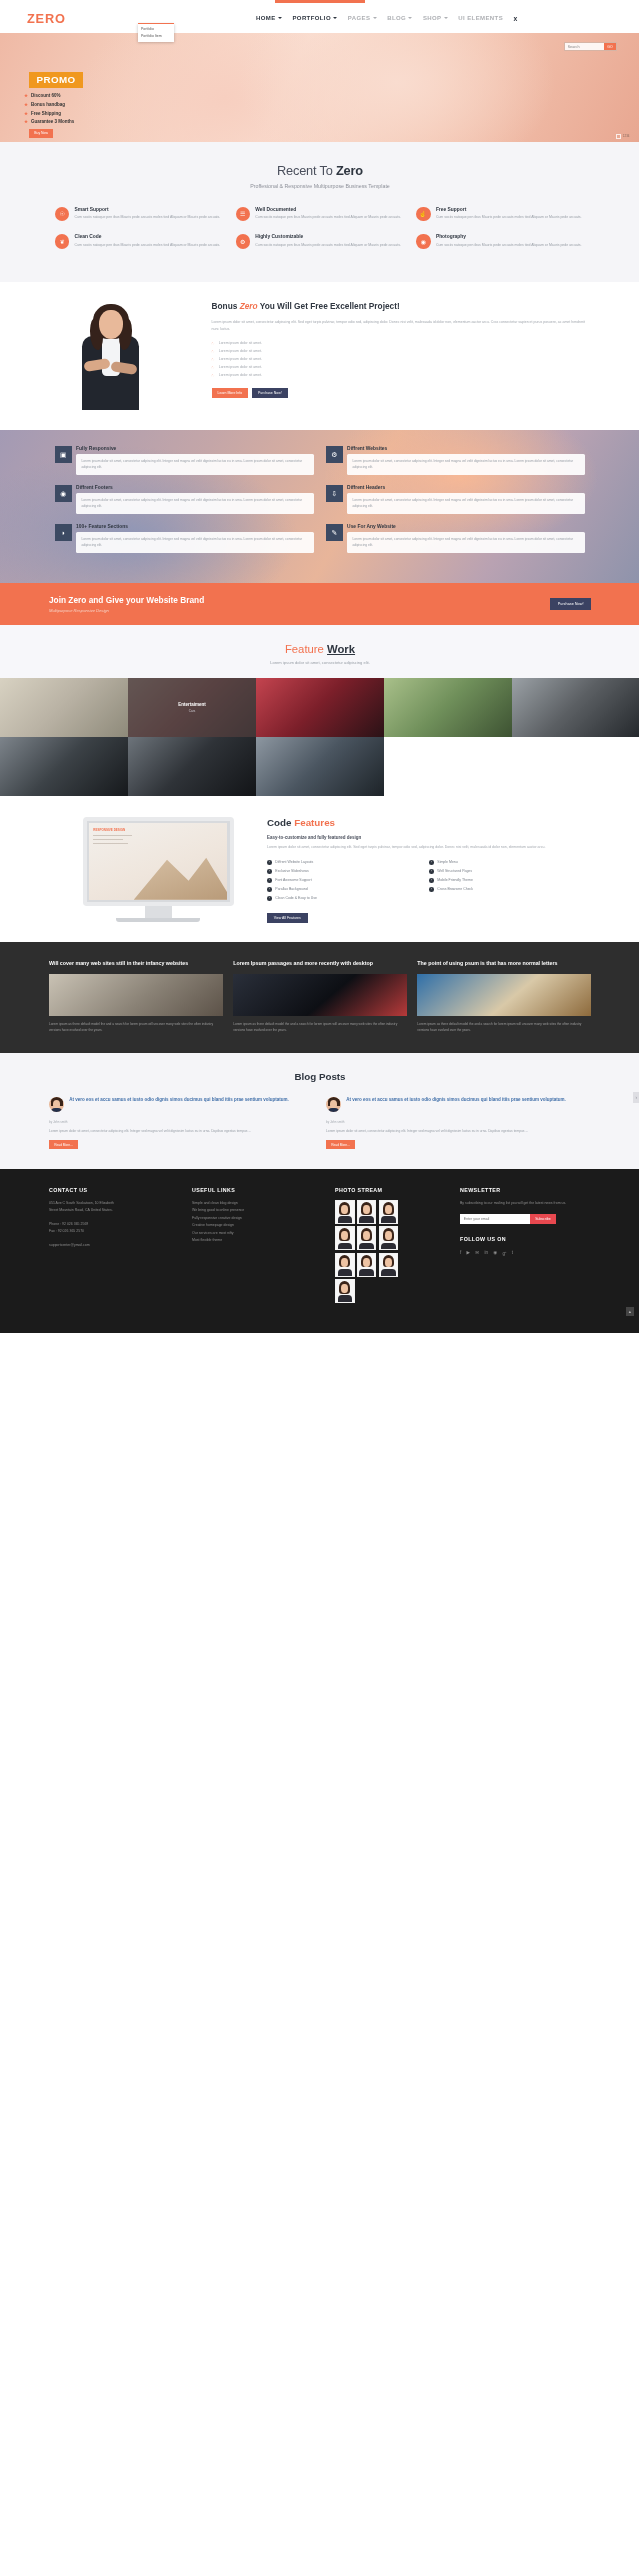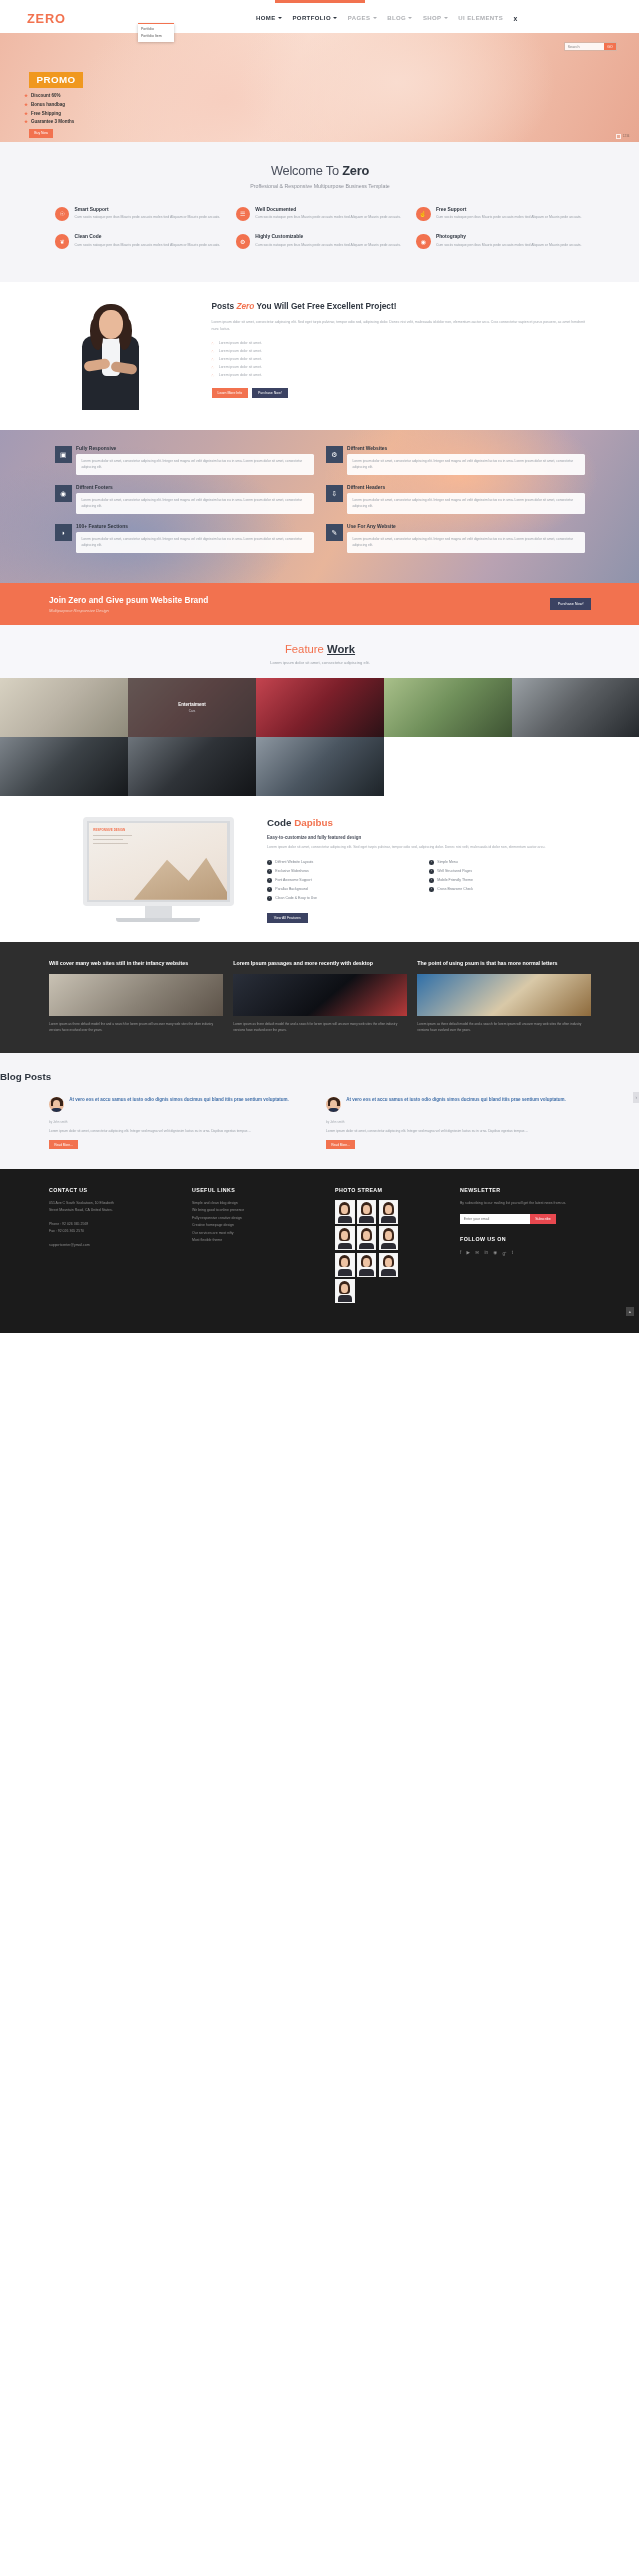--- a/index.html
+++ b/index.html
@@ -130,21 +130,21 @@
   
   .news{background:#2e2e2e;padding:18px 0 19.6px;}
   .news-grid{display:flex;gap:10.5px;}
   .ncol{flex:1;}
   .ncol h4{color:#fff;font-size:5.3px;font-weight:bold;line-height:1.45;}
   .nimg{width:100%;height:42px;margin-top:6px;}
   .ncol p{font-size:3.2px;color:#9b9b9b;line-height:1.85;margin-top:6px;}
 
   
   .blog{background:#f5f5f8;padding:18px 0 19.6px;position:relative;}
-  .blog h2{text-align:left;font-size:9.8px;color:#2f3640;font-weight:bold;}
+  .blog h2{text-align:center;font-size:9.8px;color:#2f3640;font-weight:bold;}
   .blog-grid{display:flex;gap:12px;margin-top:15px;}
   .bcol{flex:1;}
   .bhead{display:flex;gap:5.3px;}
   .avatar{width:15px;height:15px;border-radius:50%;flex:0 0 15px;overflow:hidden;position:relative;background:#e8b99a;}
   .av-hair{position:absolute;left:1.5px;top:0;width:12px;height:8.3px;background:#3a2419;border-radius:50% 50% 0 0;}
   .av-face{position:absolute;left:3.8px;top:3px;width:7.5px;height:9px;background:#edc2a2;border-radius:50%;}
   .av-body{position:absolute;left:2.3px;bottom:0;width:10.5px;height:4.5px;background:#24304a;border-radius:4.5px 4.5px 0 0;}
   .bhead h4{font-size:4.5px;color:#3f6ea8;font-weight:bold;line-height:1.5;}
   .bmeta{font-size:3px;color:#a6abb2;margin-top:7.5px;}
   .bcol p.txt{font-size:3.3px;color:#9aa0a8;line-height:1.85;margin-top:3.8px;}
@@ -238,21 +238,21 @@
   <div class="buy">Buy Now</div>
   <div class="slider-nums">
     <span class="sq"></span>
     <span>1234</span>
   </div>
 </section>
 
 <section class="welcome">
   <div class="wrap">
     <h2>
-      <span>Welcome To </span><b>Zero</b>
+      <span>Recent To </span><b>Zero</b>
     </h2>
     <p class="sub">Proffesional &amp; Responsive Multipurpose Business Template</p>
     <div class="feat-grid" id="featgrid">
         <div class="feat">
           <div class="ficon">☉</div>
           <div>
             <h4>Smart Support</h4>
             <p>Cum sociis natoque pen ibus Mauris pede arcuats moles tied Aliquam or Mauris pede arcuats.</p>
           </div>
         </div>
@@ -304,21 +304,21 @@
         <div class="w-hair2"></div>
           <div class="w-hair3"></div>
         <div class="w-hair"></div>
           <div class="w-face"></div>
         <div class="w-armL"></div>
           <div class="w-armR"></div>
       </div>
     </div>
     <div class="proj-txt">
       <h3>
-        <span>Posts </span><i>Zero</i><span> You Will Get Free Excellent Project!</span>
+        <span>Bonus </span><i>Zero</i><span> You Will Get Free Excellent Project!</span>
       </h3>
       <p class="lead">Lorem ipsum dolor sit amet, consectetur adipiscing elit. Sed eget turpis pulvinar, tempor odio sed, adipiscing dolor. Donec nisi velit, malesuada id dolor non, elementum auctor arcu. Cras consectetur sapien et purus posuere, ac amet hendrerit nunc luctus.</p>
       <ul class="proj-list" id="projlist">
           <li>
             <span class="hand">☞</span>
             <span>Lorem ipsum dolor sit amet.</span>
           </li>
           <li>
             <span class="hand">☞</span>
             <span>Lorem ipsum dolor sit amet.</span>
@@ -401,21 +401,21 @@
             </div>
           </div>
         </div>
       </div>
   </div>
 </section>
 
 <section class="cta">
   <div class="wrap">
     <div>
-      <h3>Join Zero and Give psum Website Brand</h3>
+      <h3>Join Zero and Give your Website Brand</h3>
       <p>Multipurpose Responsive Design</p>
     </div>
     <a class="btn">Purchase Now!</a>
   </div>
 </section>
 
 <section class="rw">
   <h2>
     <span>Feature </span><b>Work</b>
   </h2>
@@ -447,21 +447,21 @@
         <div class="sc-line" style="top:16px;width:30px"></div>
         <div class="sc-line" style="top:19.6px;width:35px"></div>
         <div class="sc-mt"></div>
       </div>
         </div>
       <div class="mac-neck"></div>
       <div class="mac-base"></div>
     </div>
     <div class="core-txt">
       <h2>
-        <span>Code </span><i>Dapibus</i>
+        <span>Code </span><i>Features</i>
       </h2>
       <h5>Easy-to-customize and fully featured design</h5>
       <p>Lorem ipsum dolor sit amet, consectetur adipiscing elit. Sed eget turpis pulvinar, tempor odio sed, adipiscing dolor. Donec nisi velit, malesuada id dolor non, elementum auctor arcu.</p>
       <div class="core-cols">
         <ul id="coreL">
             <li>
               <span class="bullet">›</span>
               <span>Diffrent Website Layouts</span>
             </li>
             <li>

